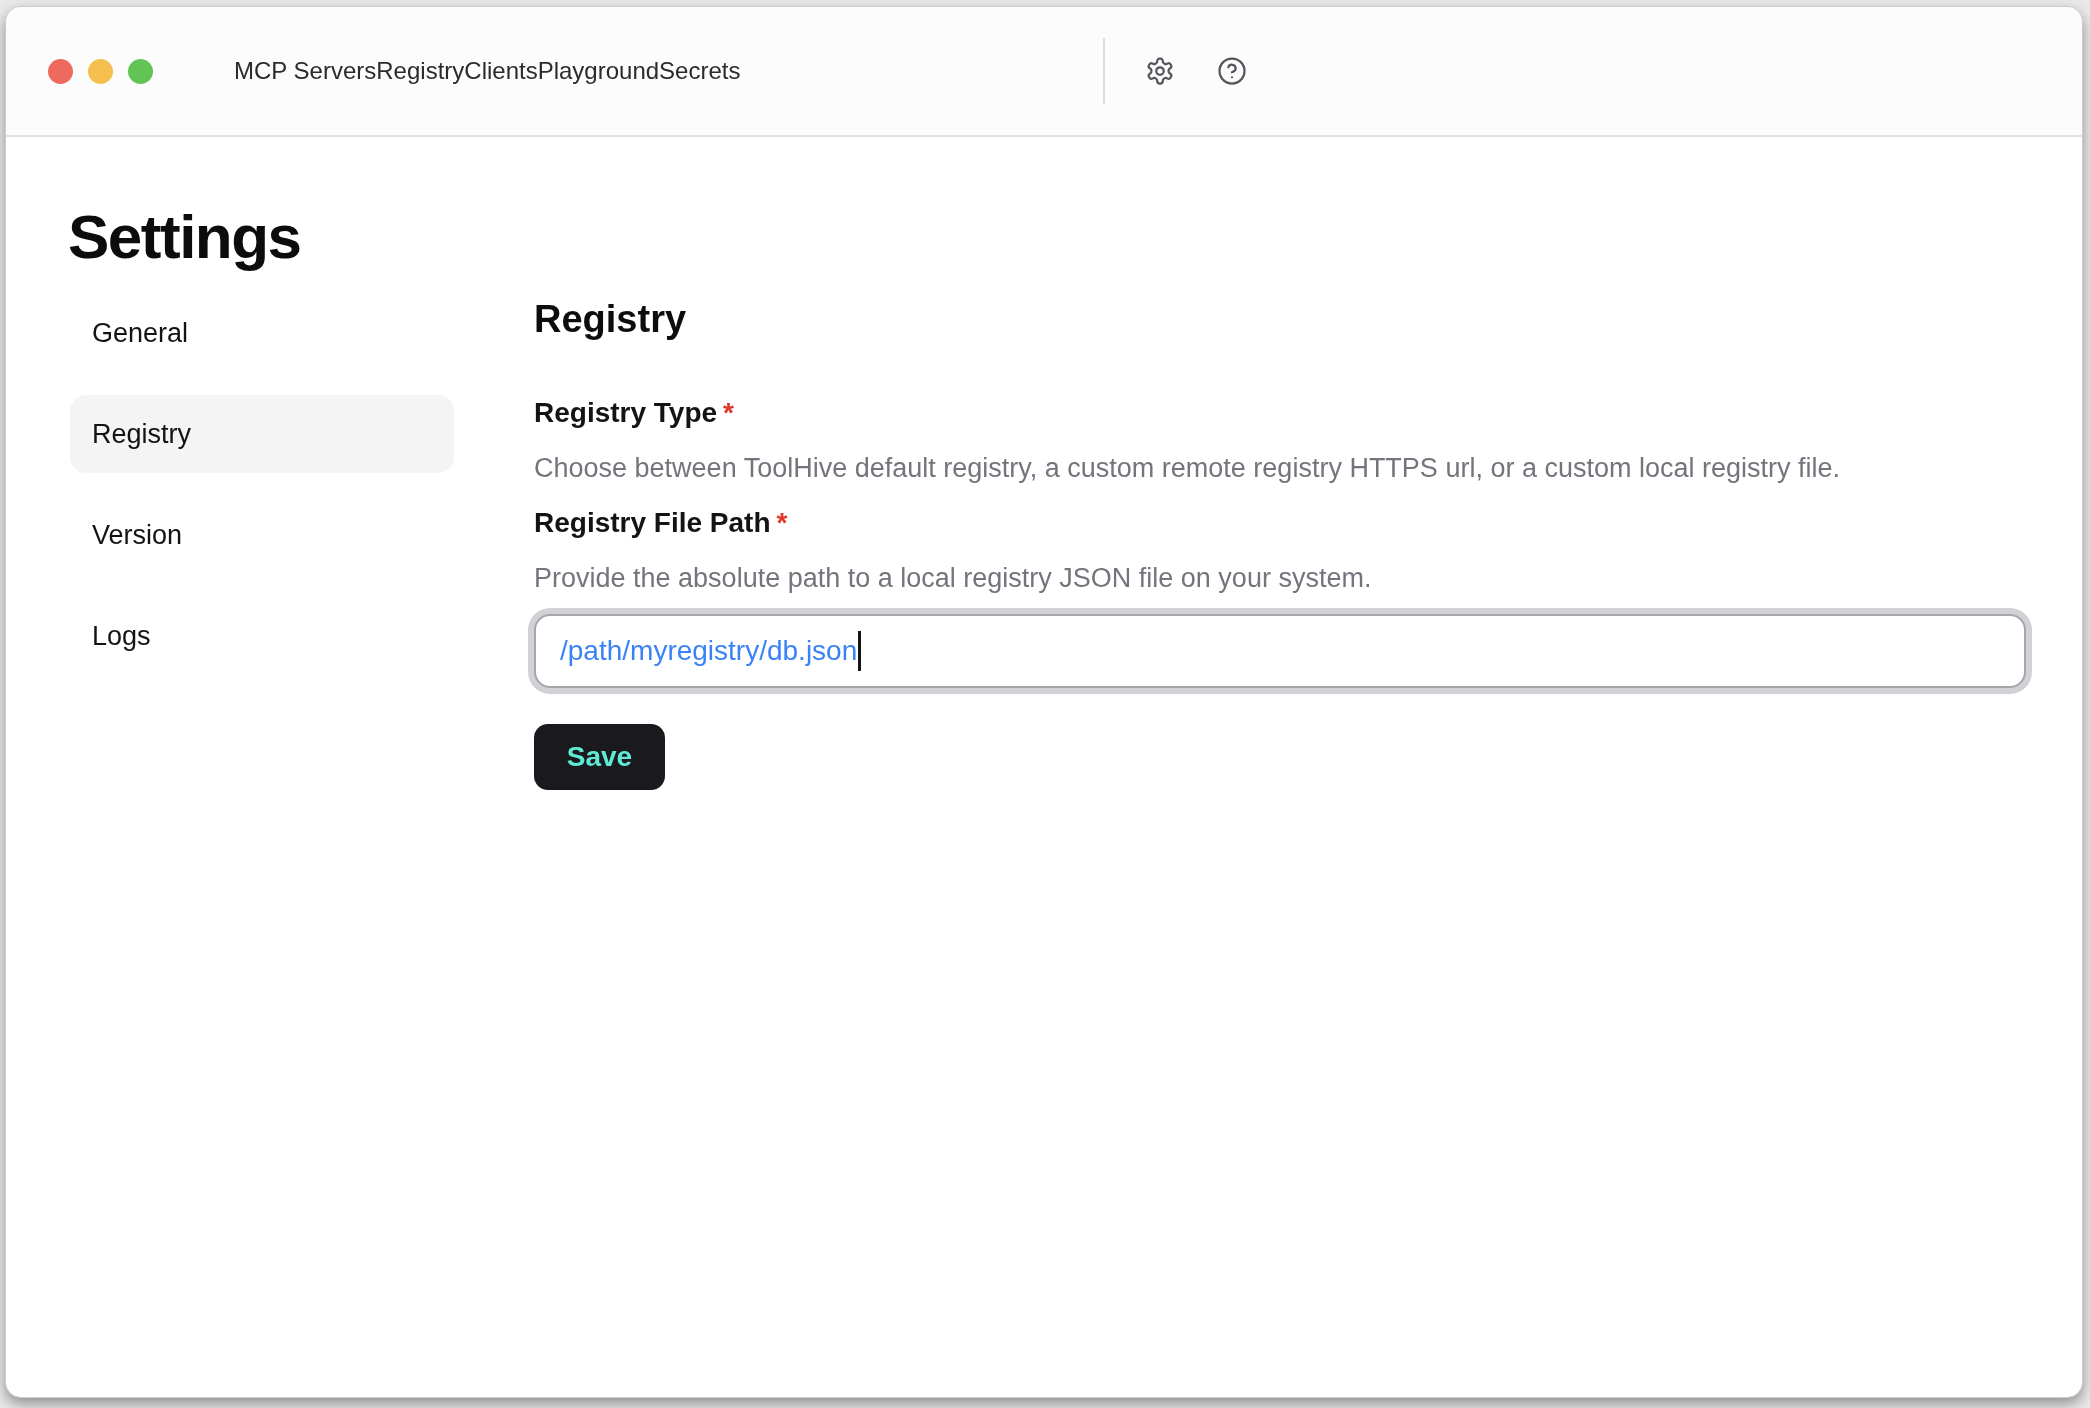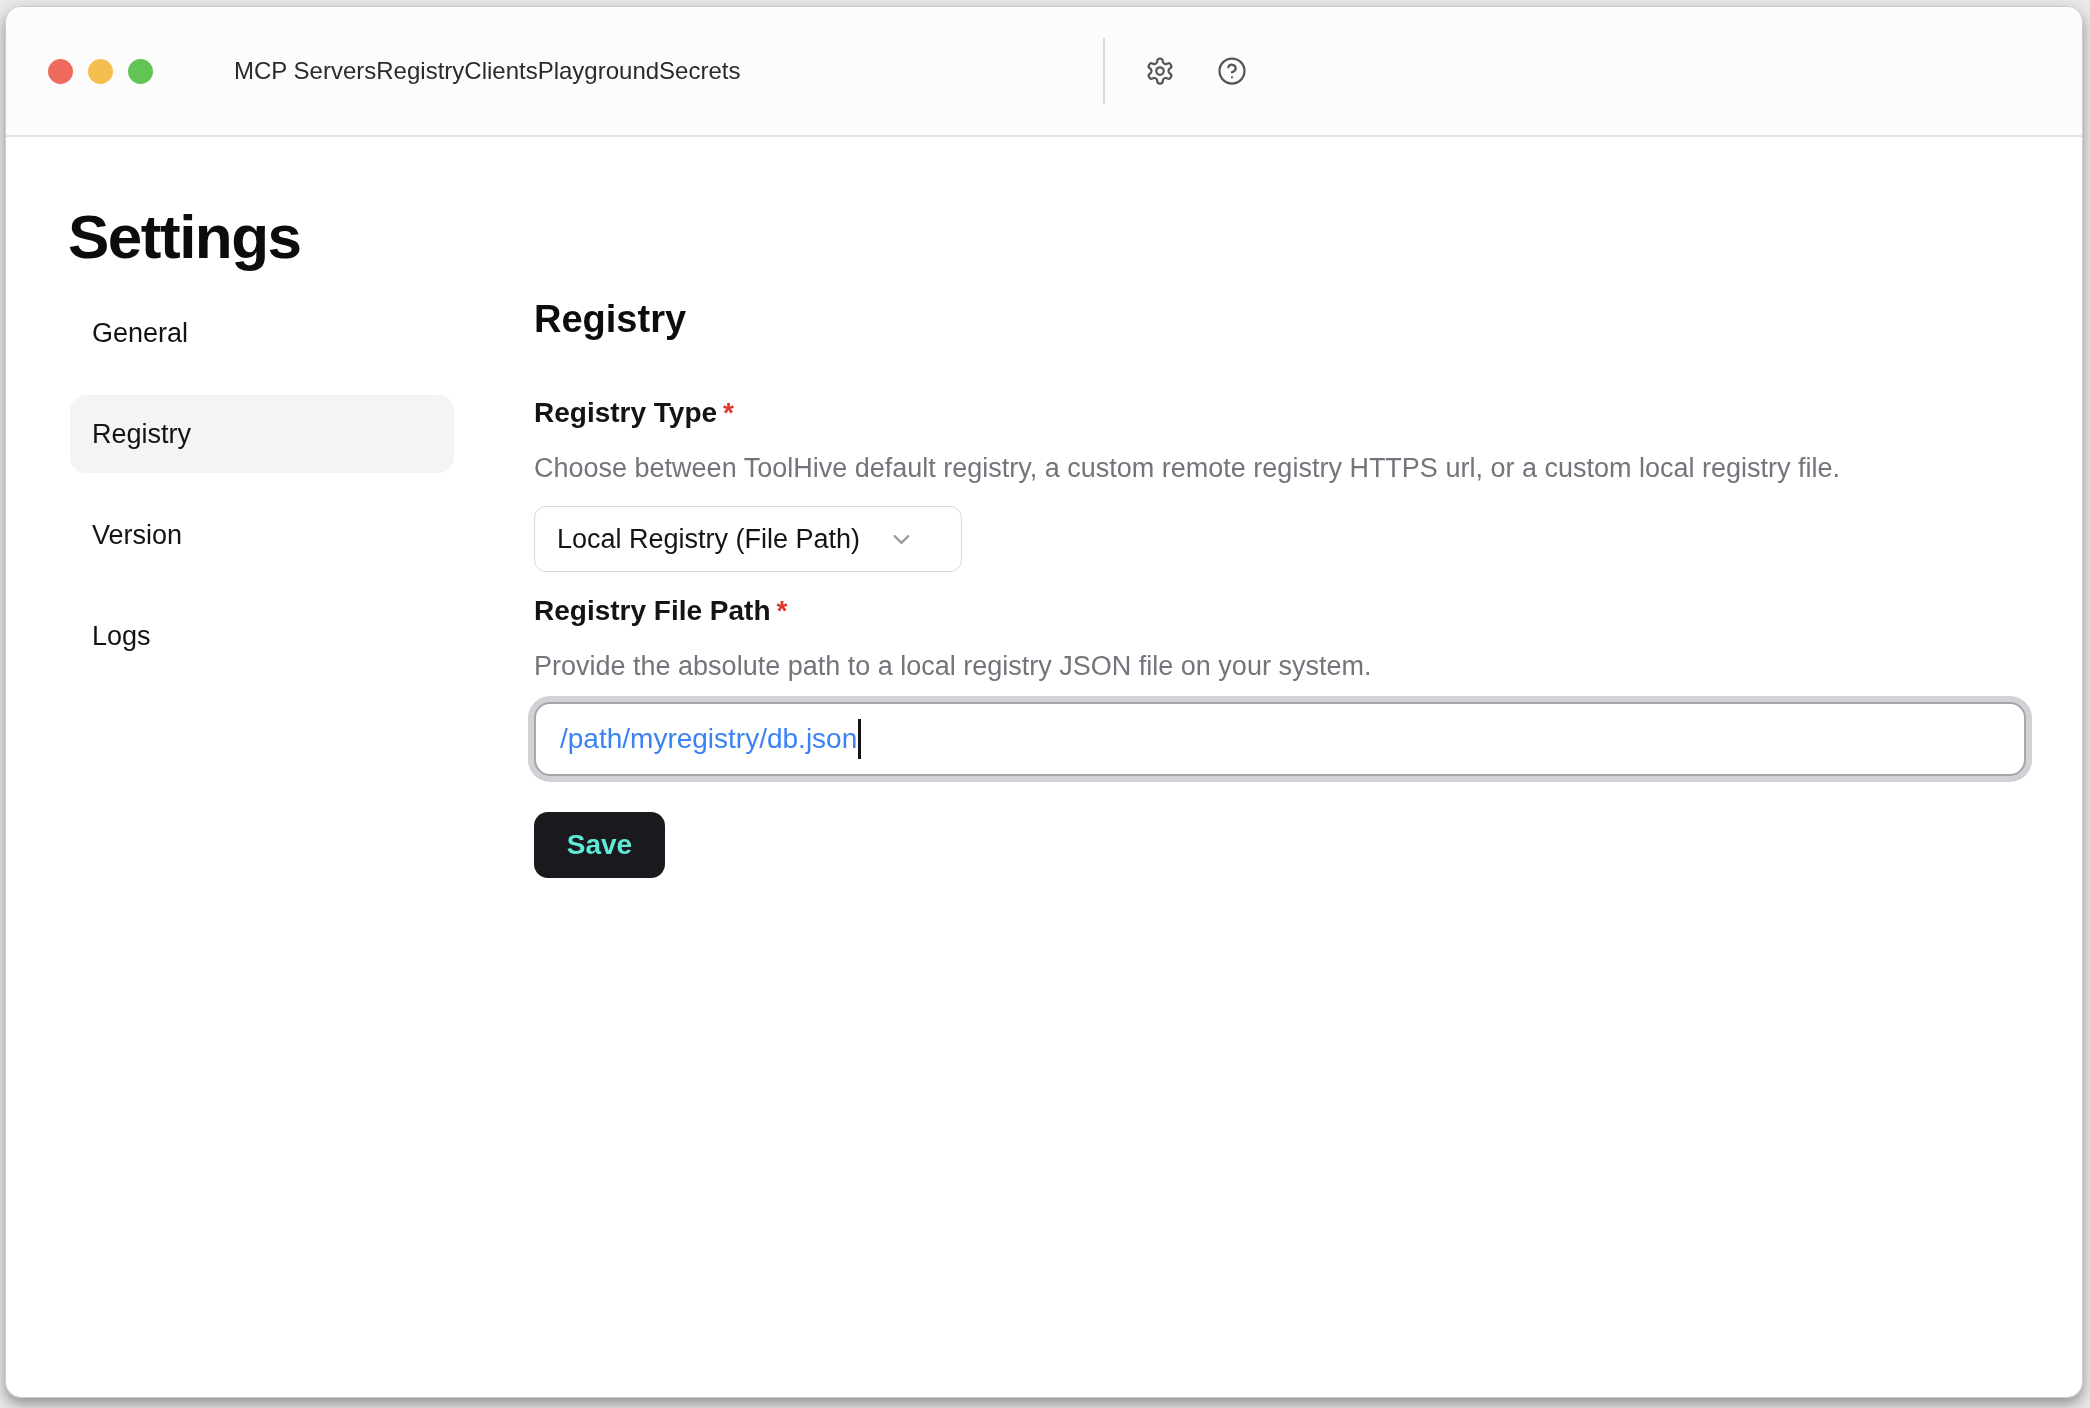--- a/index.html
+++ b/index.html
@@ -159,28 +159,20 @@
 
     <div class="main">
       <h2 class="section-heading">Registry</h2>
 
       <div class="field-label">
         <span>Registry Type</span>
         <span class="required">*</span>
       </div>
       <div class="field-desc">Choose between ToolHive default registry, a custom remote registry HTTPS url, or a custom local registry file.</div>
 
-      <div class="select">
-        <span>Local Registry (File Path)</span>
-        <span class="chevron">
-          <svg viewBox="0 0 24 24">
-              <path d="m6 9 6 6 6-6"></path>
-            </svg>
-        </span>
-      </div>
 
       <div class="field-label label2">
         <span>Registry File Path</span>
         <span class="required">*</span>
       </div>
       <div class="field-desc desc2">Provide the absolute path to a local registry JSON file on your system.</div>
 
       <div class="text-input">
         <span>/path/myregistry/db.json</span>
         <span class="caret"></span>

